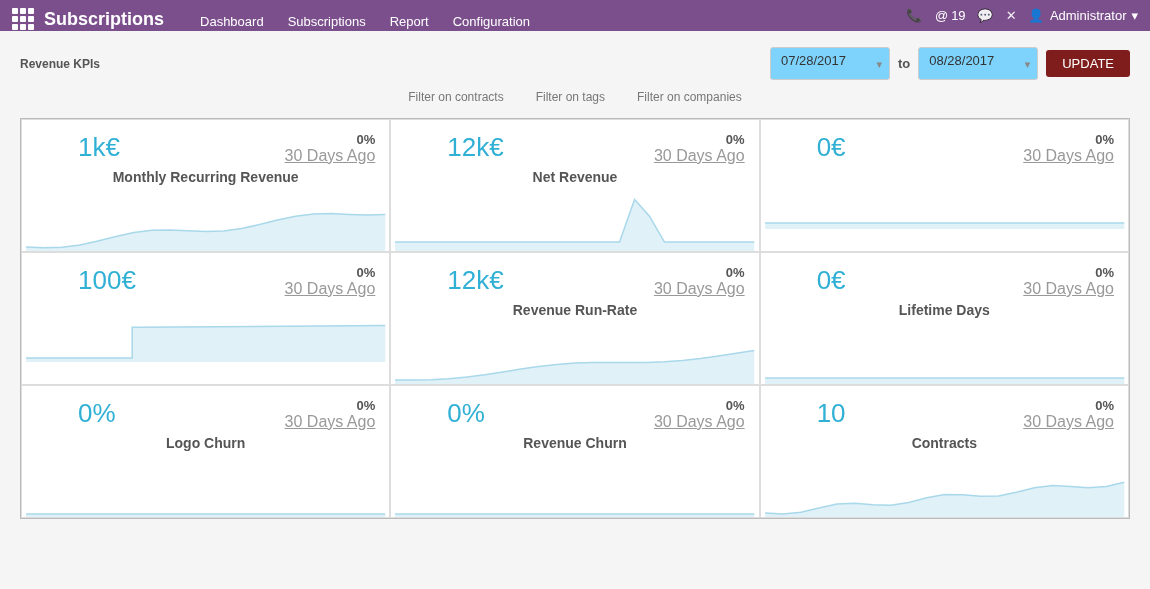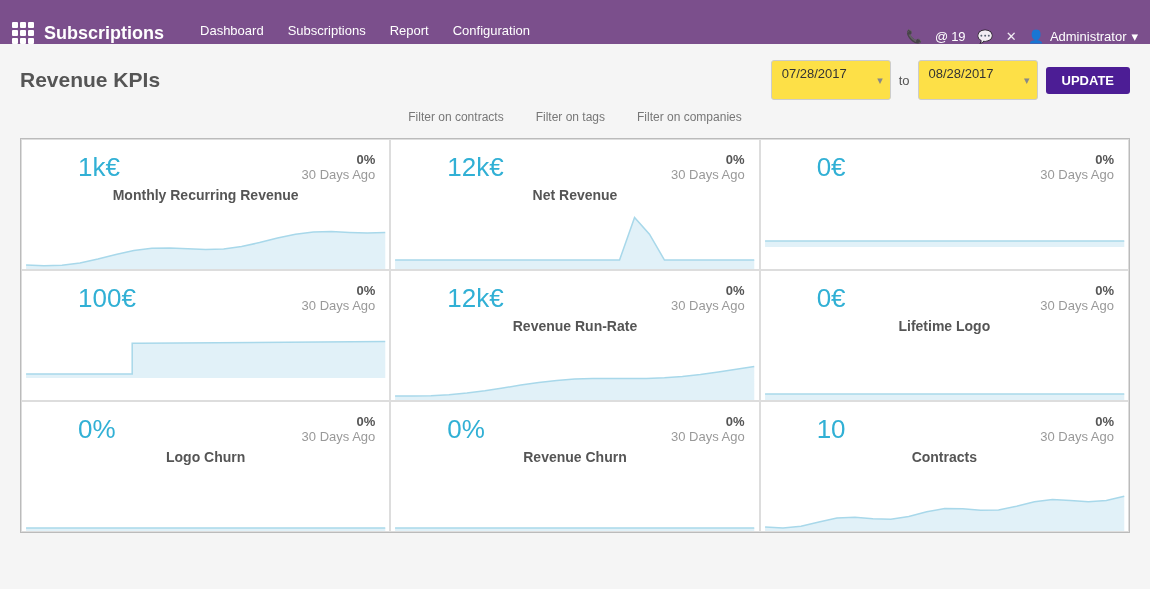--- a/index.html
+++ b/index.html
@@ -3,23 +3,23 @@
   <meta charset="utf-8">
   <style>
     * { box-sizing: border-box; margin: 0; padding: 0; }
     body { font-family: 'Segoe UI', Arial, sans-serif; background: #f5f5f5; font-size: 13px; color: #333; }
 
     
     .navbar {
       background: #7B4F8C;
       color: white;
       display: flex;
-      align-items: flex-end;
-      padding: 0 12px;
-      height: 44px;
+      align-items: flex-start;
+      padding: 8px 12px;
+      height: 31px;
     }
     .navbar-brand {
       display: flex;
       align-items: center;
       font-size: 18px;
       font-weight: bold;
       color: white;
       margin-right: 24px;
     }
     .grid-icon {
@@ -43,33 +43,33 @@
     .nav-badge { display: flex; align-items: center; gap: 3px; }
     .user-btn { display: flex; align-items: center; gap: 5px; cursor: pointer; }
 
     
     .page { padding: 16px 20px; }
     .page-header {
       display: flex;
       align-items: center;
       margin-bottom: 10px;
     }
-    .page-title { font-size: 21px; font-weight: 600; color: #555; flex: 1; }
+    .page-title { font-size: 12px; font-weight: 600; color: #555; flex: 1; }
     .filter-bar {
       display: flex;
       align-items: center;
       justify-content: center;
       gap: 12px;
       margin-bottom: 14px;
     }
     .date-range { display: flex; align-items: center; gap: 8px; }
     .date-select {
       border: 1px solid #ccc;
-      background: #fde047;
-      padding: 5px 28px 18px 10px;
+      background: #7dd3fc;
+      padding: 5px 28px 11px 10px;
       border-radius: 3px;
       font-size: 13px;
       color: #333;
       appearance: none;
       cursor: pointer;
       min-width: 120px;
       position: relative;
     }
     .date-select-wrap {
       position: relative;
@@ -78,30 +78,30 @@
     .date-select-wrap::after {
       content: '▾';
       position: absolute;
       right: 8px;
       top: 50%;
       transform: translateY(-50%);
       color: #888;
       pointer-events: none;
       font-size: 11px;
     }
-    .to-label { color: #555; font-size: 13px; }
+    .to-label { color: #555; font-size: 13px; font-weight: bold; }
     .update-btn {
-      background: #4c1d95;
+      background: #7f1d1d;
       color: white;
       border: none;
       padding: 6px 16px;
       border-radius: 3px;
       cursor: pointer;
       font-size: 13px;
-      font-weight: 700;
+      font-weight: 400;
     }
     .filter-link { color: #777; text-decoration: none; cursor: pointer; font-size: 12px; padding: 0 10px; }
 
     
     .kpi-grid {
       display: grid;
       grid-template-columns: repeat(3, 1fr);
       gap: 0;
       border: 1px solid #bbb;
     }
@@ -121,21 +121,21 @@
       margin-bottom: 4px;
       margin-left: 42px;
     }
     .kpi-value {
       font-size: 26px;
       font-weight: 300;
       color: #31B0D5;
     }
     .kpi-right { text-align: right; }
     .kpi-percent { font-size: 13px; font-weight: 600; color: #555; }
-    .kpi-period { font-size: 13px; color: #999; }
+    .kpi-period { font-size: 16px; color: #999; text-decoration: underline; }
     .kpi-label {
       font-size: 14px;
       font-weight: 700;
       color: #555;
       text-align: center;
       margin-bottom: 6px;
     }
     .chart-area {
       position: relative;
       height: 60px;
@@ -293,21 +293,21 @@
     </div>
   </div>
       <div class="kpi-card">
     <div class="kpi-top">
       <span class="kpi-value">0€</span>
       <div class="kpi-right">
         <div class="kpi-percent">0%</div>
         <div class="kpi-period">30 Days Ago</div>
       </div>
     </div>
-    <div class="kpi-label">Lifetime Logo</div>
+    <div class="kpi-label">Lifetime Days</div>
     <div class="chart-area">
       <svg class="sparkline" viewBox="0 0 360 60" preserveAspectRatio="none">
         <path class="spark-fill" d="M4,54 L356,54 L356,60 L4,60 Z"></path>
         <path class="spark-line" d="M4,54 L356,54"></path>
       </svg>
     </div>
   </div>
       <div class="kpi-card">
     <div class="kpi-top">
       <span class="kpi-value">0%</span>

